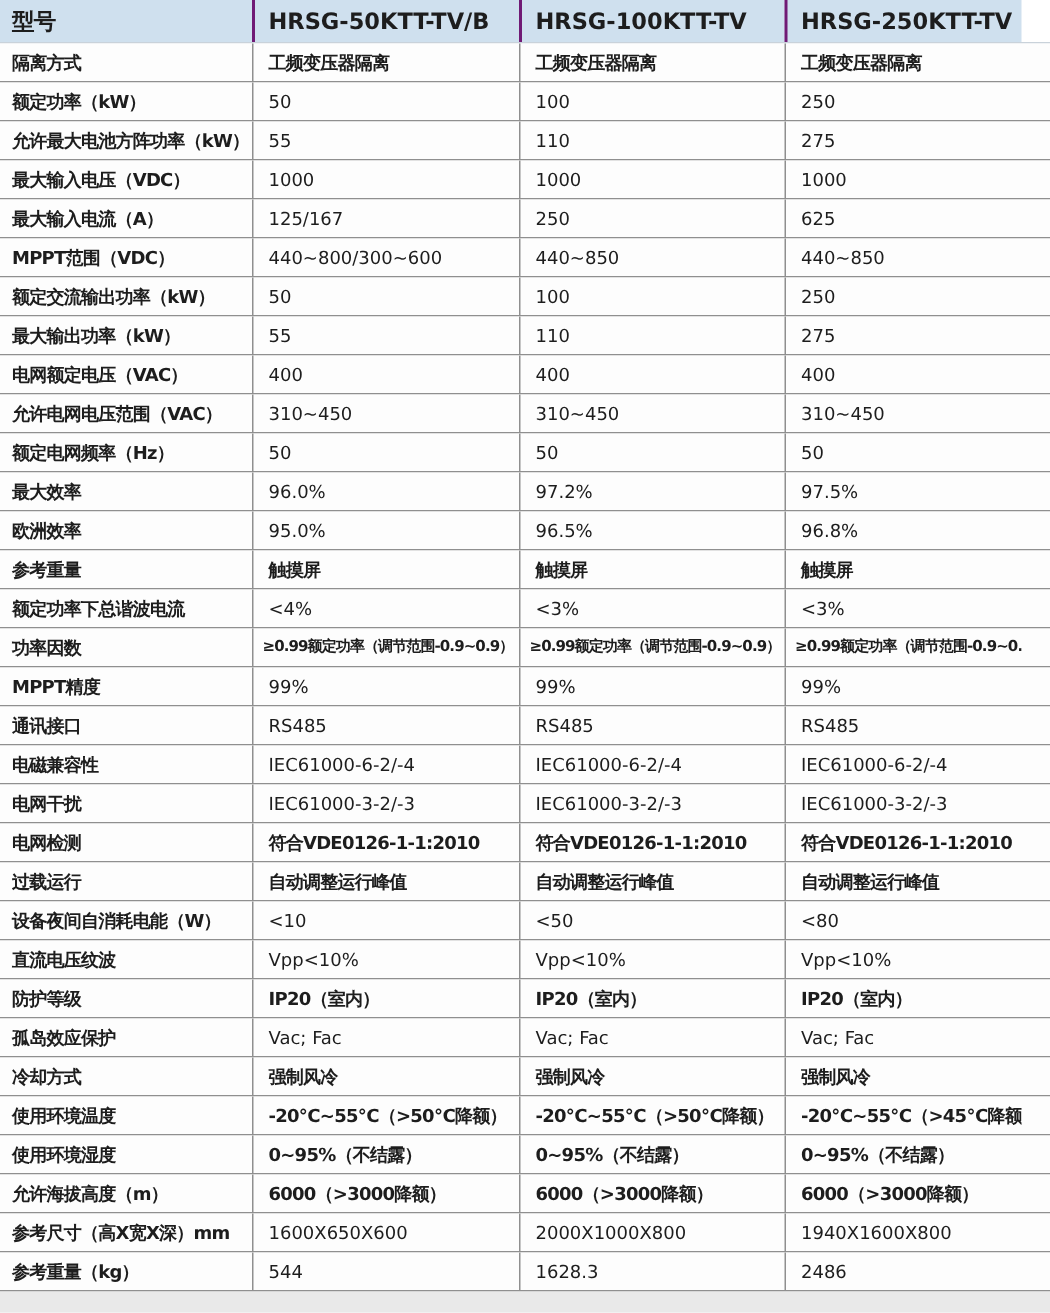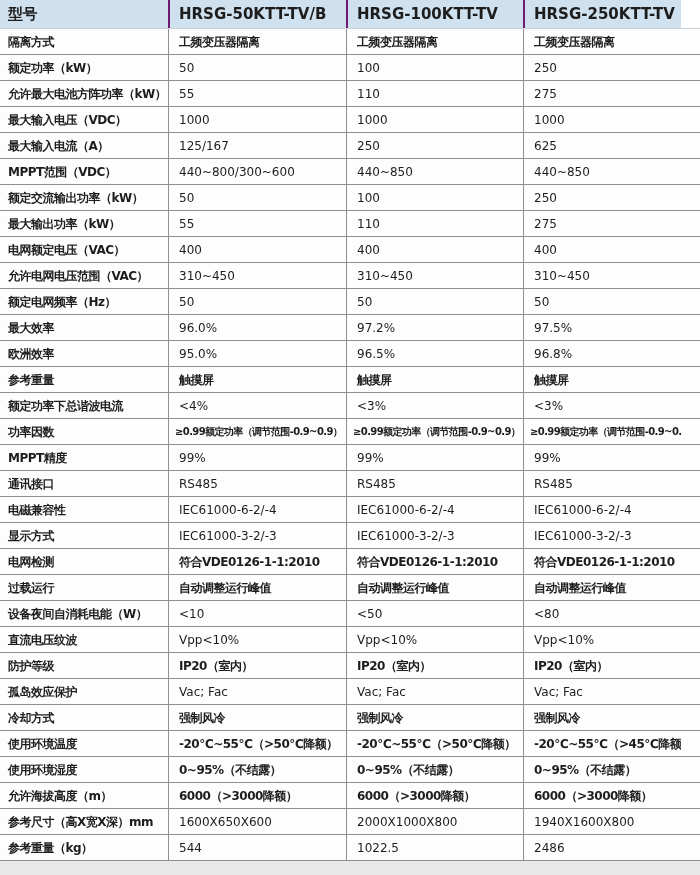--- a/index.html
+++ b/index.html
@@ -182,21 +182,21 @@
         <div class="cell val v2">RS485</div>
         <div class="cell val v3">RS485</div>
       </div>
       <div class="row">
         <div class="cell label">电磁兼容性</div>
         <div class="cell val v1">IEC61000-6-2/-4</div>
         <div class="cell val v2">IEC61000-6-2/-4</div>
         <div class="cell val v3">IEC61000-6-2/-4</div>
       </div>
       <div class="row">
-        <div class="cell label">显示方式</div>
+        <div class="cell label">电网干扰</div>
         <div class="cell val v1">IEC61000-3-2/-3</div>
         <div class="cell val v2">IEC61000-3-2/-3</div>
         <div class="cell val v3">IEC61000-3-2/-3</div>
       </div>
       <div class="row">
         <div class="cell label">电网检测</div>
         <div class="cell val v1 cjk">符合VDE0126-1-1:2010</div>
         <div class="cell val v2 cjk">符合VDE0126-1-1:2010</div>
         <div class="cell val v3 cjk">符合VDE0126-1-1:2010</div>
       </div>
@@ -256,18 +256,18 @@
       </div>
       <div class="row">
         <div class="cell label">参考尺寸（高X宽X深）mm</div>
         <div class="cell val v1">1600X650X600</div>
         <div class="cell val v2">2000X1000X800</div>
         <div class="cell val v3">1940X1600X800</div>
       </div>
       <div class="row">
         <div class="cell label">参考重量（kg）</div>
         <div class="cell val v1">544</div>
-        <div class="cell val v2">1022.5</div>
+        <div class="cell val v2">1628.3</div>
         <div class="cell val v3">2486</div>
       </div>
     </div>
 </div>
 <div class="footer-strip"></div>
 
 </body></html>

